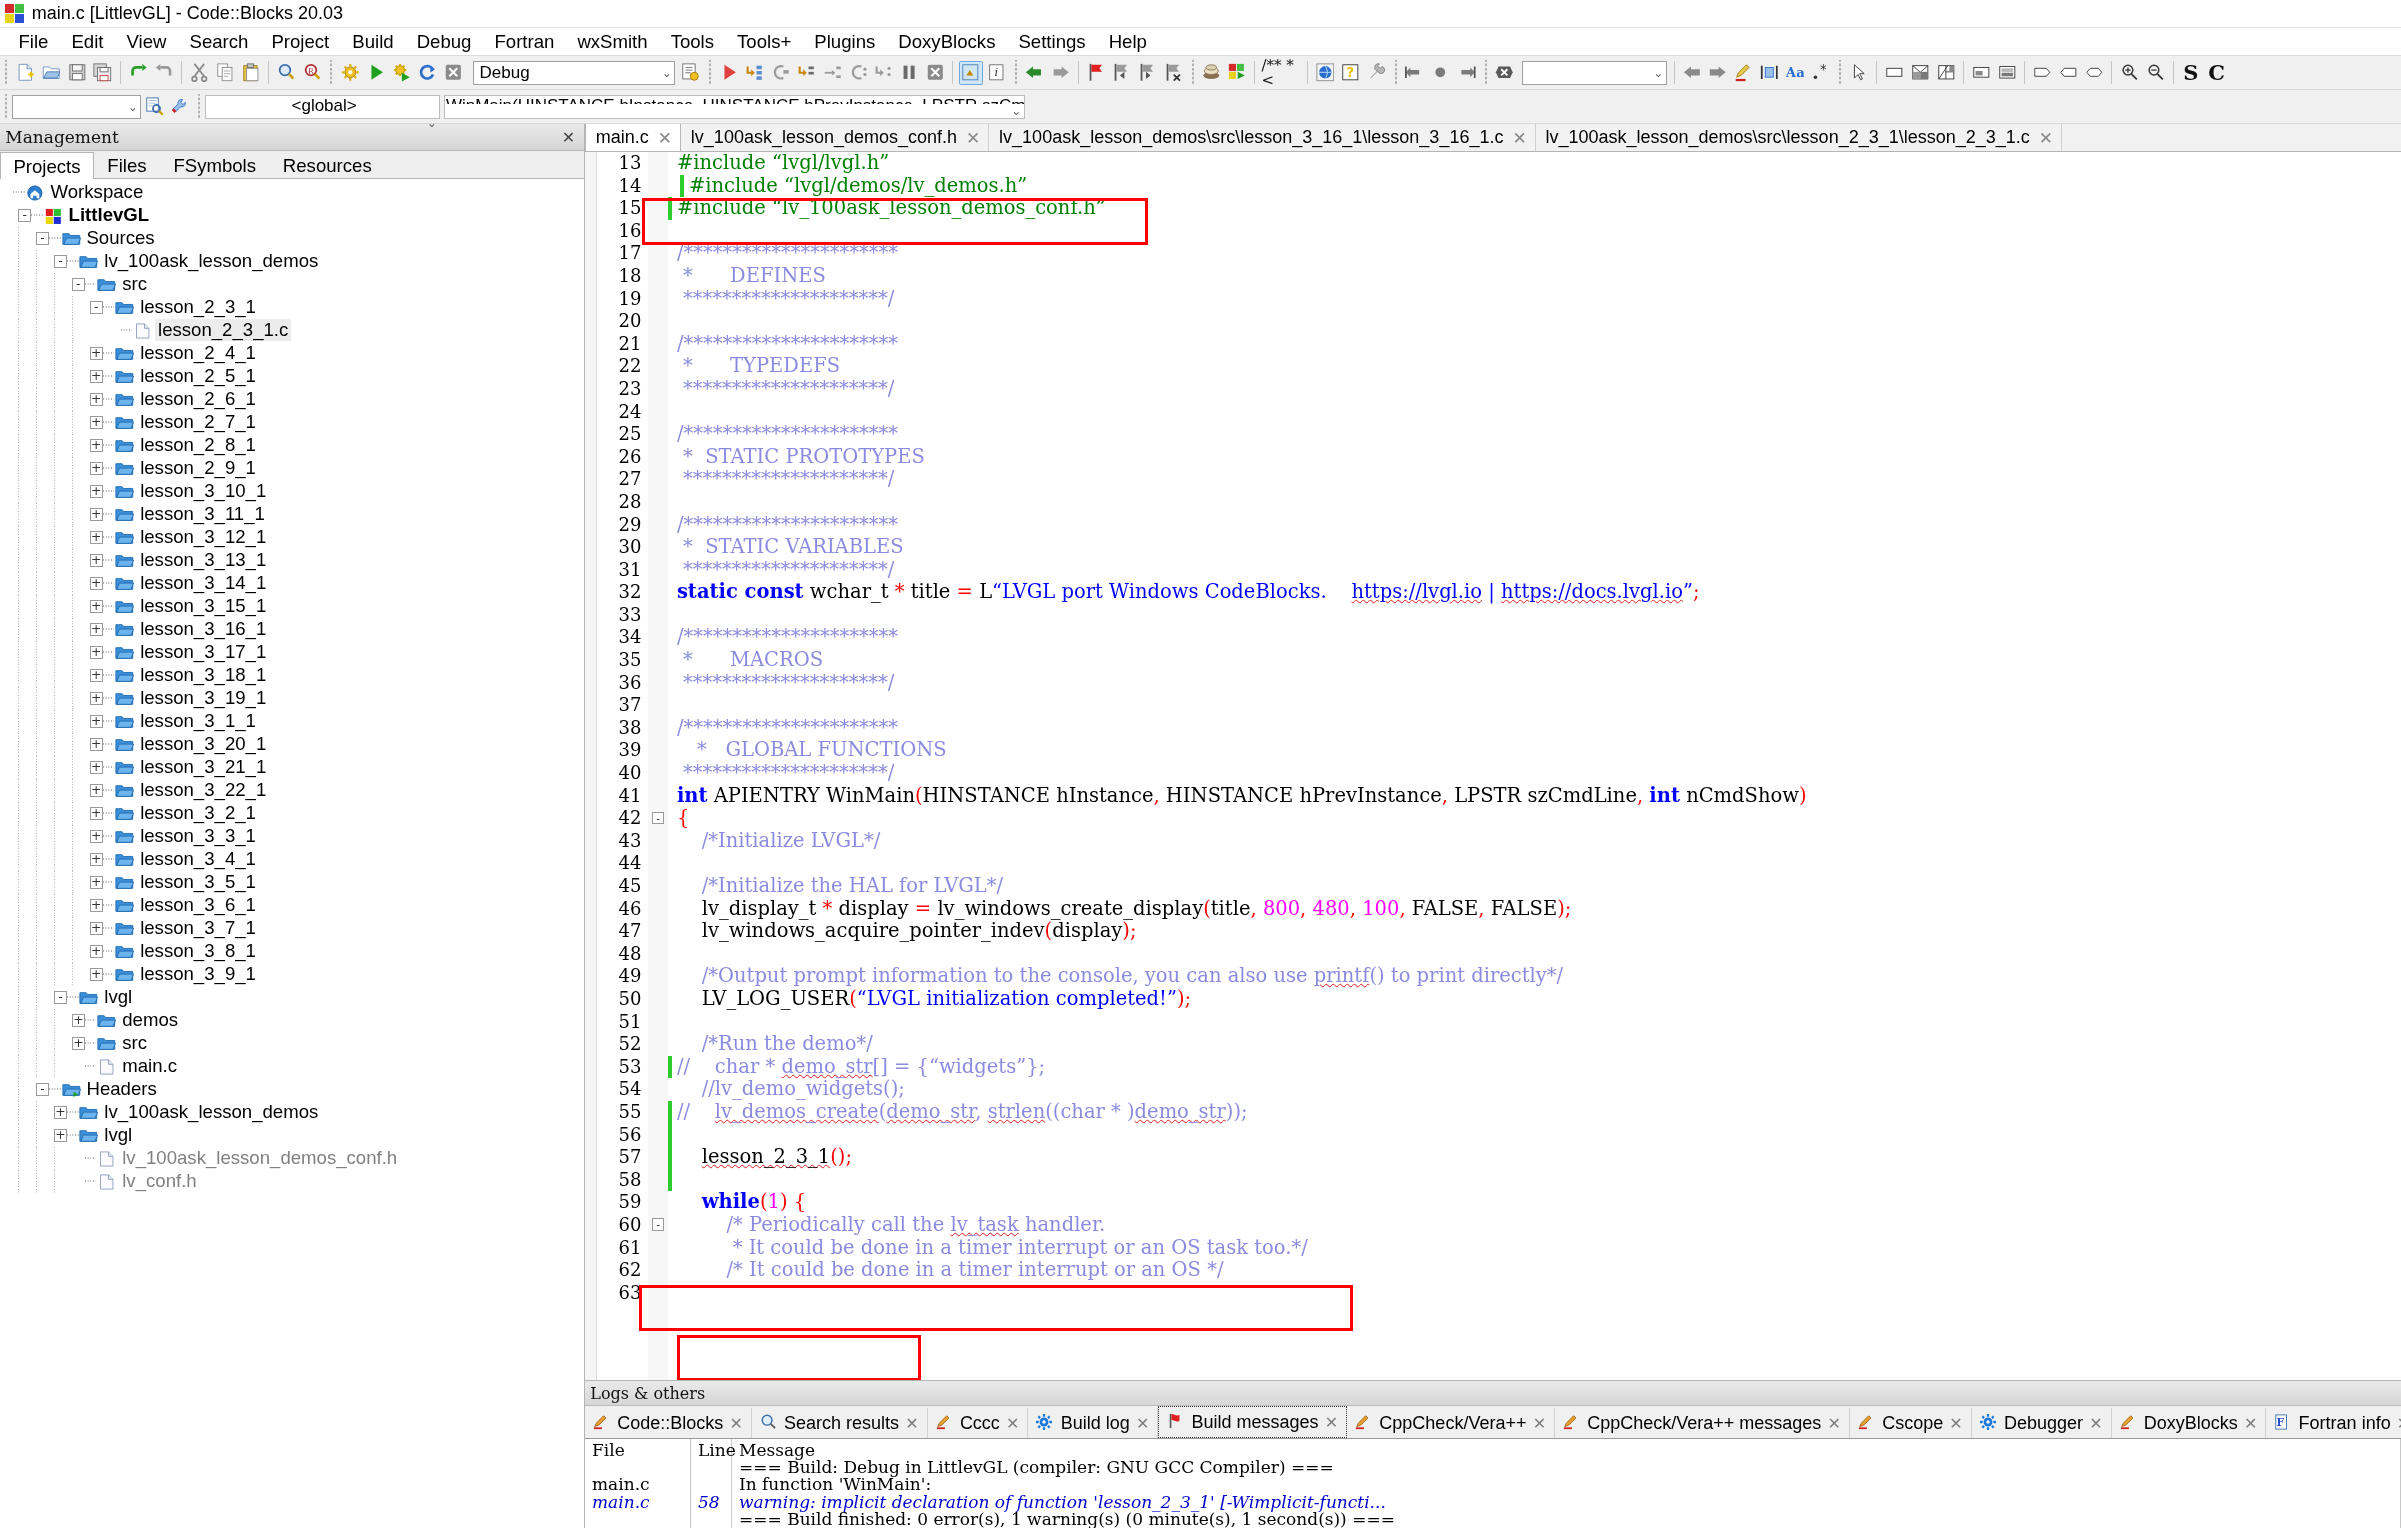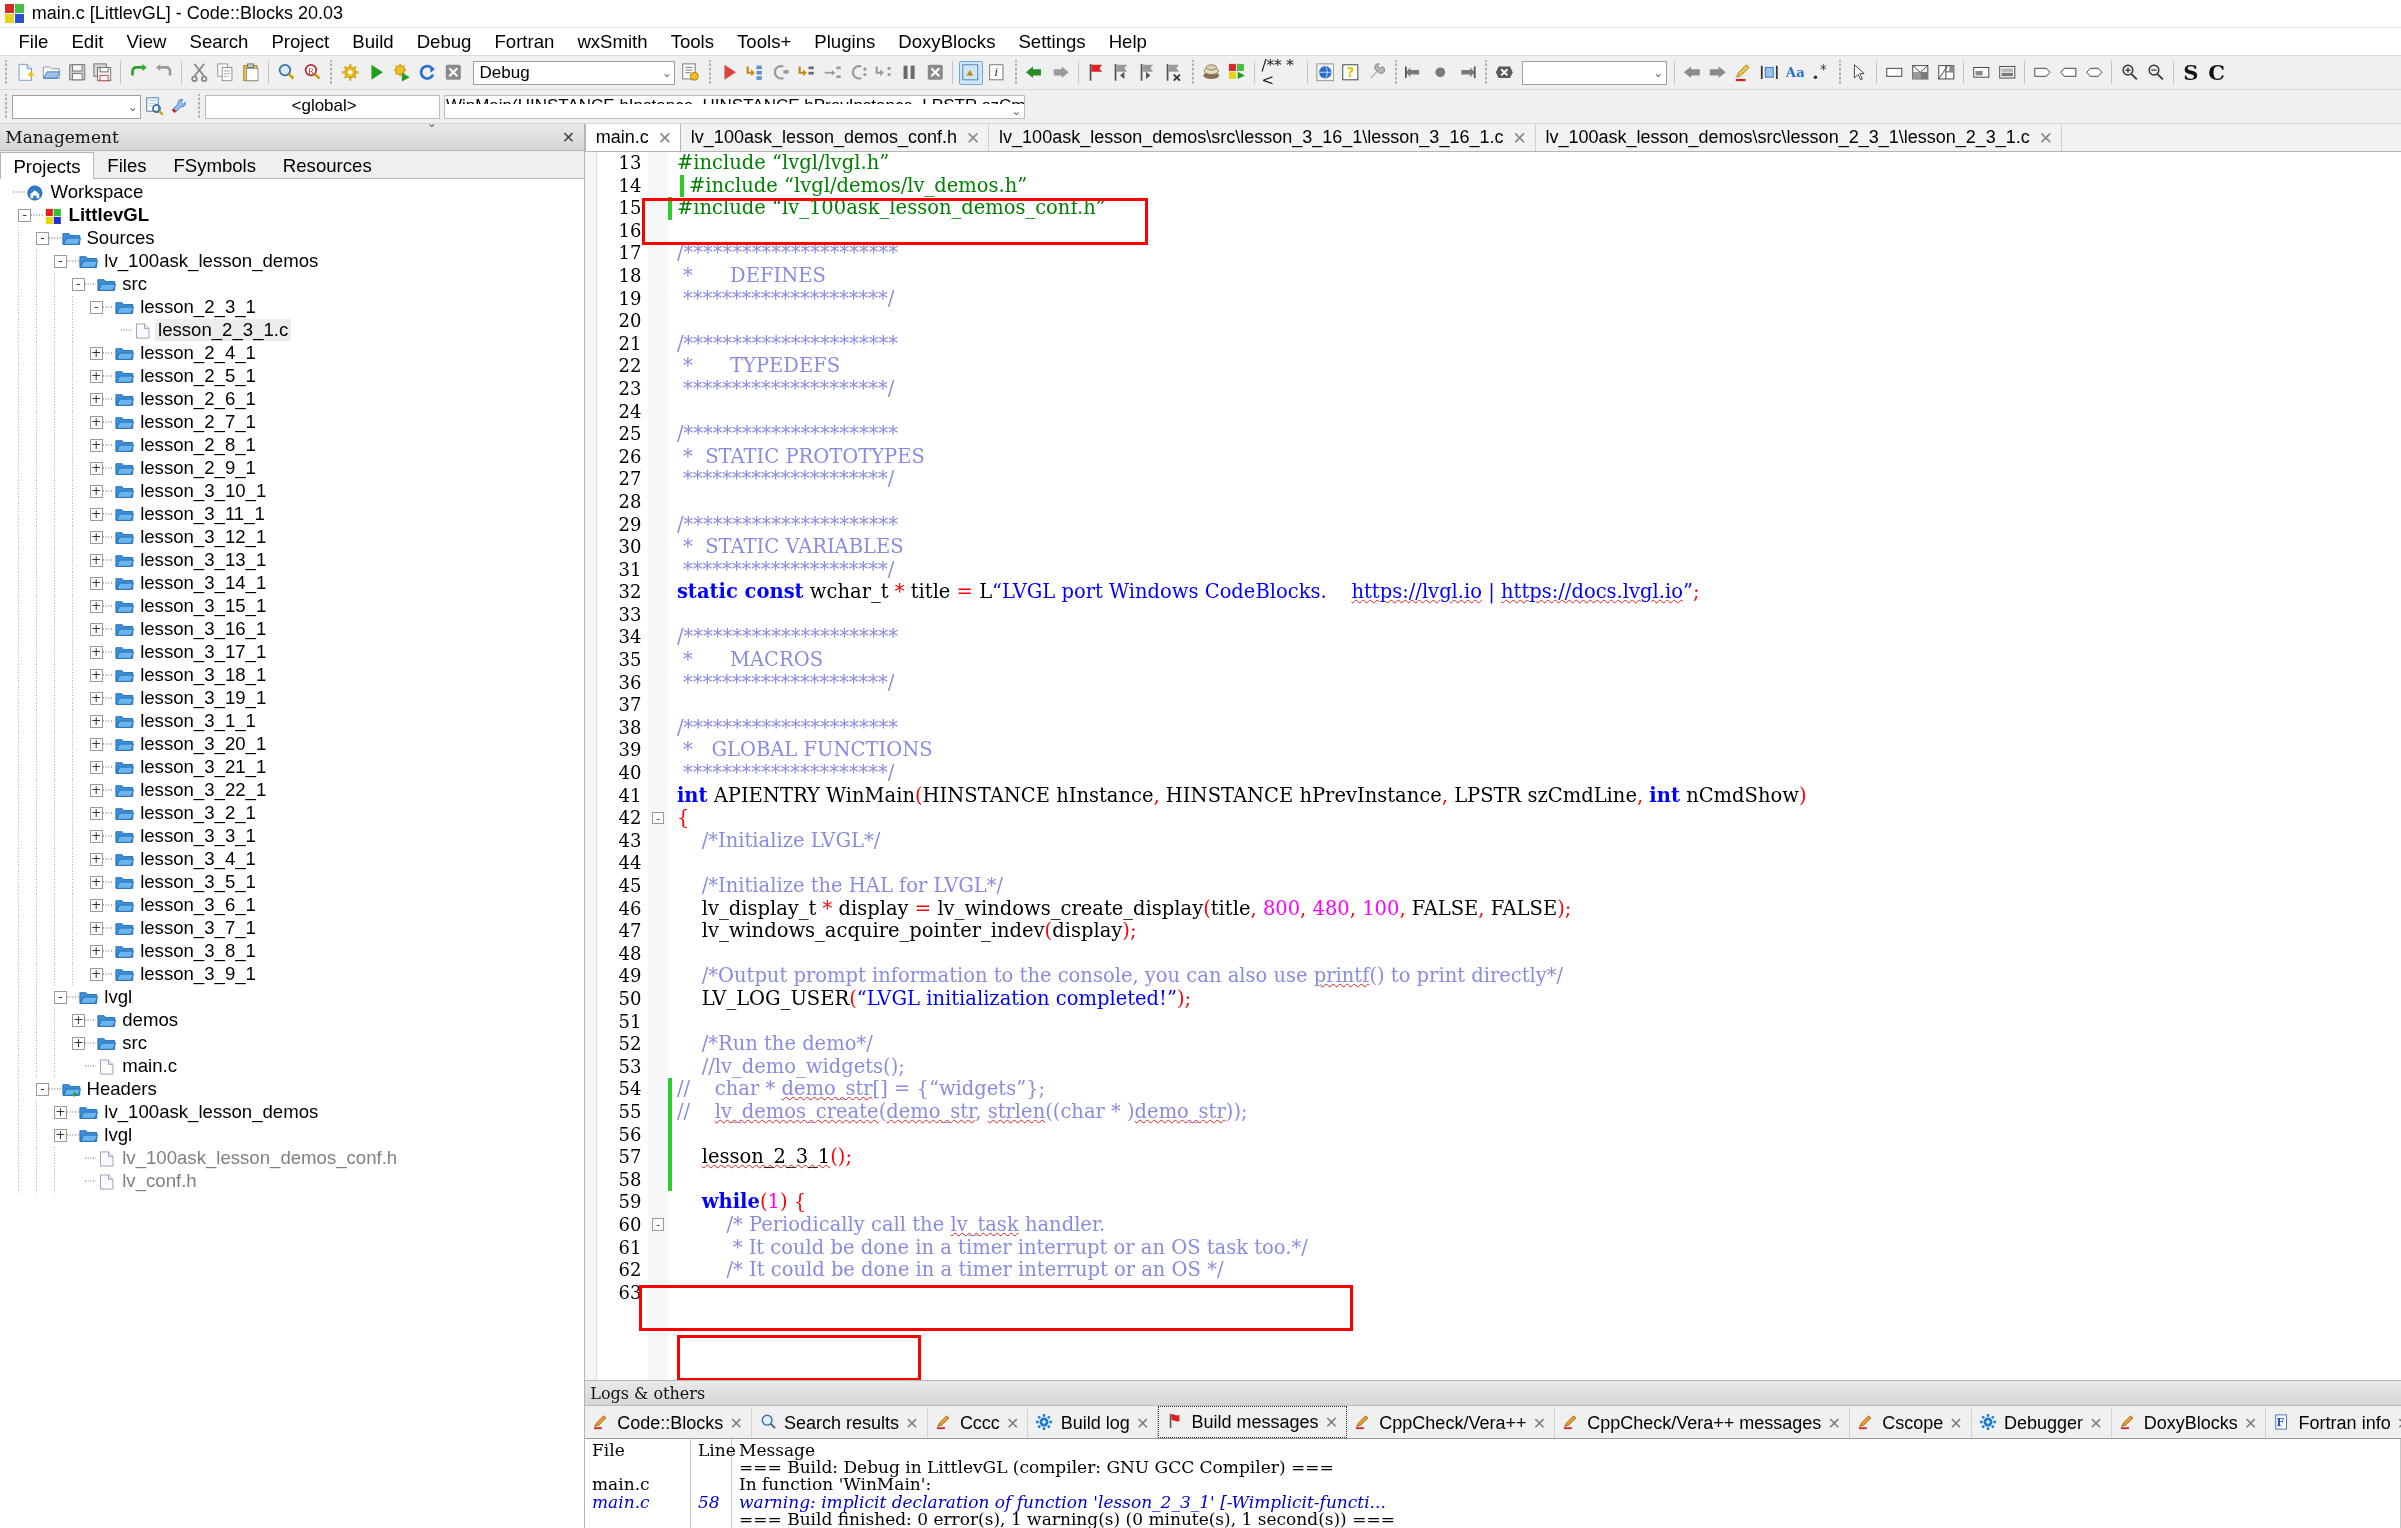--- a/index.html
+++ b/index.html
@@ -1574,36 +1574,36 @@
             <div class="cl" style="position: relative;"><span style="margin-left: 9px;"><span class="c-cm">/**********************</span></span></div>
             <div class="cl" style="position: relative;"><span style="margin-left: 9px;"><span class="c-cm"> *  STATIC VARIABLES</span></span></div>
             <div class="cl" style="position: relative;"><span style="margin-left: 9px;"><span class="c-cm"> *********************/</span></span></div>
             <div class="cl" style="position: relative;"><span style="margin-left: 9px;"><span class="c-kw">static const</span> <span class="c-id">wchar_t</span> <span class="c-op">*</span> <span class="c-id">title</span> <span class="c-op">=</span> <span class="c-id">L</span><span class="c-str">“LVGL port Windows CodeBlocks.    </span><span class="c-lnk sq">https://lvgl.io</span><span class="c-str"> | </span><span class="c-lnk sq">https://docs.lvgl.io</span><span class="c-str">”</span><span class="c-op">;</span></span></div>
             <div class="cl" style="position: relative;"><span style="margin-left: 9px;">&nbsp;</span></div>
             <div class="cl" style="position: relative;"><span style="margin-left: 9px;"><span class="c-cm">/**********************</span></span></div>
             <div class="cl" style="position: relative;"><span style="margin-left: 9px;"><span class="c-cm"> *      MACROS</span></span></div>
             <div class="cl" style="position: relative;"><span style="margin-left: 9px;"><span class="c-cm"> *********************/</span></span></div>
             <div class="cl" style="position: relative;"><span style="margin-left: 9px;">&nbsp;</span></div>
             <div class="cl" style="position: relative;"><span style="margin-left: 9px;"><span class="c-cm">/**********************</span></span></div>
-            <div class="cl" style="position: relative;"><span style="margin-left: 9px;"><span class="c-cm"> *   GLOBAL FUNCTIONS</span></span></div>
+            <div class="cl" style="position: relative;"><span style="margin-left: 23px;"><span class="c-cm"> *   GLOBAL FUNCTIONS</span></span></div>
             <div class="cl" style="position: relative;"><span style="margin-left: 9px;"><span class="c-cm"> *********************/</span></span></div>
             <div class="cl" style="position: relative;"><span style="margin-left: 9px;"><span class="c-kw">int</span> <span class="c-id">APIENTRY</span> <span class="c-id">WinMain</span><span class="c-op">(</span><span class="c-id">HINSTANCE hInstance</span><span class="c-op">,</span> <span class="c-id">HINSTANCE hPrevInstance</span><span class="c-op">,</span> <span class="c-id">LPSTR szCmdLine</span><span class="c-op">,</span> <span class="c-kw">int</span> <span class="c-id">nCmdShow</span><span class="c-op">)</span></span></div>
             <div class="cl" style="position: relative;"><span style="margin-left: 9px;"><span class="c-op">{</span></span></div>
             <div class="cl" style="position: relative;"><span style="margin-left: 9px;">    <span class="c-cm">/*Initialize LVGL*/</span></span></div>
             <div class="cl" style="position: relative;"><span style="margin-left: 9px;">&nbsp;</span></div>
             <div class="cl" style="position: relative;"><span style="margin-left: 9px;">    <span class="c-cm">/*Initialize the HAL for LVGL*/</span></span></div>
             <div class="cl" style="position: relative;"><span style="margin-left: 9px;">    <span class="c-id">lv_display_t</span> <span class="c-op">*</span> <span class="c-id">display</span> <span class="c-op">=</span> <span class="c-id">lv_windows_create_display</span><span class="c-op">(</span><span class="c-id">title</span><span class="c-op">,</span> <span class="c-num">800</span><span class="c-op">,</span> <span class="c-num">480</span><span class="c-op">,</span> <span class="c-num">100</span><span class="c-op">,</span> <span class="c-id">FALSE</span><span class="c-op">,</span> <span class="c-id">FALSE</span><span class="c-op">);</span></span></div>
             <div class="cl" style="position: relative;"><span style="margin-left: 9px;">    <span class="c-id">lv_windows_acquire_pointer_indev</span><span class="c-op">(</span><span class="c-id">display</span><span class="c-op">);</span></span></div>
             <div class="cl" style="position: relative;"><span style="margin-left: 9px;">&nbsp;</span></div>
             <div class="cl" style="position: relative;"><span style="margin-left: 9px;">    <span class="c-cm">/*Output prompt information to the console, you can also use <span class="sq">printf</span>() to print directly*/</span></span></div>
             <div class="cl" style="position: relative;"><span style="margin-left: 9px;">    <span class="c-id">LV_LOG_USER</span><span class="c-op">(</span><span class="c-str">“LVGL initialization completed!”</span><span class="c-op">);</span></span></div>
             <div class="cl" style="position: relative;"><span style="margin-left: 9px;">&nbsp;</span></div>
             <div class="cl" style="position: relative;"><span style="margin-left: 9px;">    <span class="c-cm">/*Run the demo*/</span></span></div>
+            <div class="cl" style="position: relative;"><span class="chg" style="top: 0px; height: 22.6px;"></span><span style="margin-left: 9px;"><span class="c-cm">//    char * <span class="sq">demo_str</span>[] = {“widgets”};</span></span></div>
             <div class="cl" style="position: relative;"><span style="margin-left: 9px;">    <span class="c-cm">//lv_demo_widgets();</span></span></div>
-            <div class="cl" style="position: relative;"><span class="chg" style="top: 0px; height: 22.6px;"></span><span style="margin-left: 9px;"><span class="c-cm">//    char * <span class="sq">demo_str</span>[] = {“widgets”};</span></span></div>
             <div class="cl" style="position: relative;"><span class="chg" style="top: 0px; height: 22.6px;"></span><span style="margin-left: 9px;"><span class="c-cm">//    <span class="sq">lv_demos_create</span>(<span class="sq">demo_str</span>, <span class="sq">strlen</span>((char * )<span class="sq">demo_str</span>));</span></span></div>
             <div class="cl" style="position: relative;"><span class="chg" style="top: 0px; height: 22.6px;"></span><span style="margin-left: 9px;">&nbsp;</span></div>
             <div class="cl" style="position: relative;"><span class="chg" style="top: 0px; height: 22.6px;"></span><span style="margin-left: 9px;">    <span class="c-id sq">lesson_2_3_1</span><span class="c-op">();</span></span></div>
             <div class="cl" style="position: relative;"><span class="chg" style="top: 0px; height: 22.6px;"></span><span style="margin-left: 9px;">&nbsp;</span></div>
             <div class="cl" style="position: relative;"><span style="margin-left: 9px;">    <span class="c-kw">while</span><span class="c-op">(</span><span class="c-num">1</span><span class="c-op">) {</span></span></div>
             <div class="cl" style="position: relative;"><span style="margin-left: 9px;">        <span class="c-cm">/* Periodically call the <span class="sq">lv_task</span> handler.</span></span></div>
             <div class="cl" style="position: relative;"><span style="margin-left: 9px;">         <span class="c-cm">* It could be done in a timer interrupt or an OS task too.*/</span></span></div>
             <div class="cl" style="position: relative;"><span style="margin-left: 9px;">        <span class="c-cm">/* It could be done in a timer interrupt or an OS */</span></span></div>
           </div>
         <div id="overlays" style="position: absolute; left: 0px; top: 0px; width: 100%; height: 100%; pointer-events: none;">

